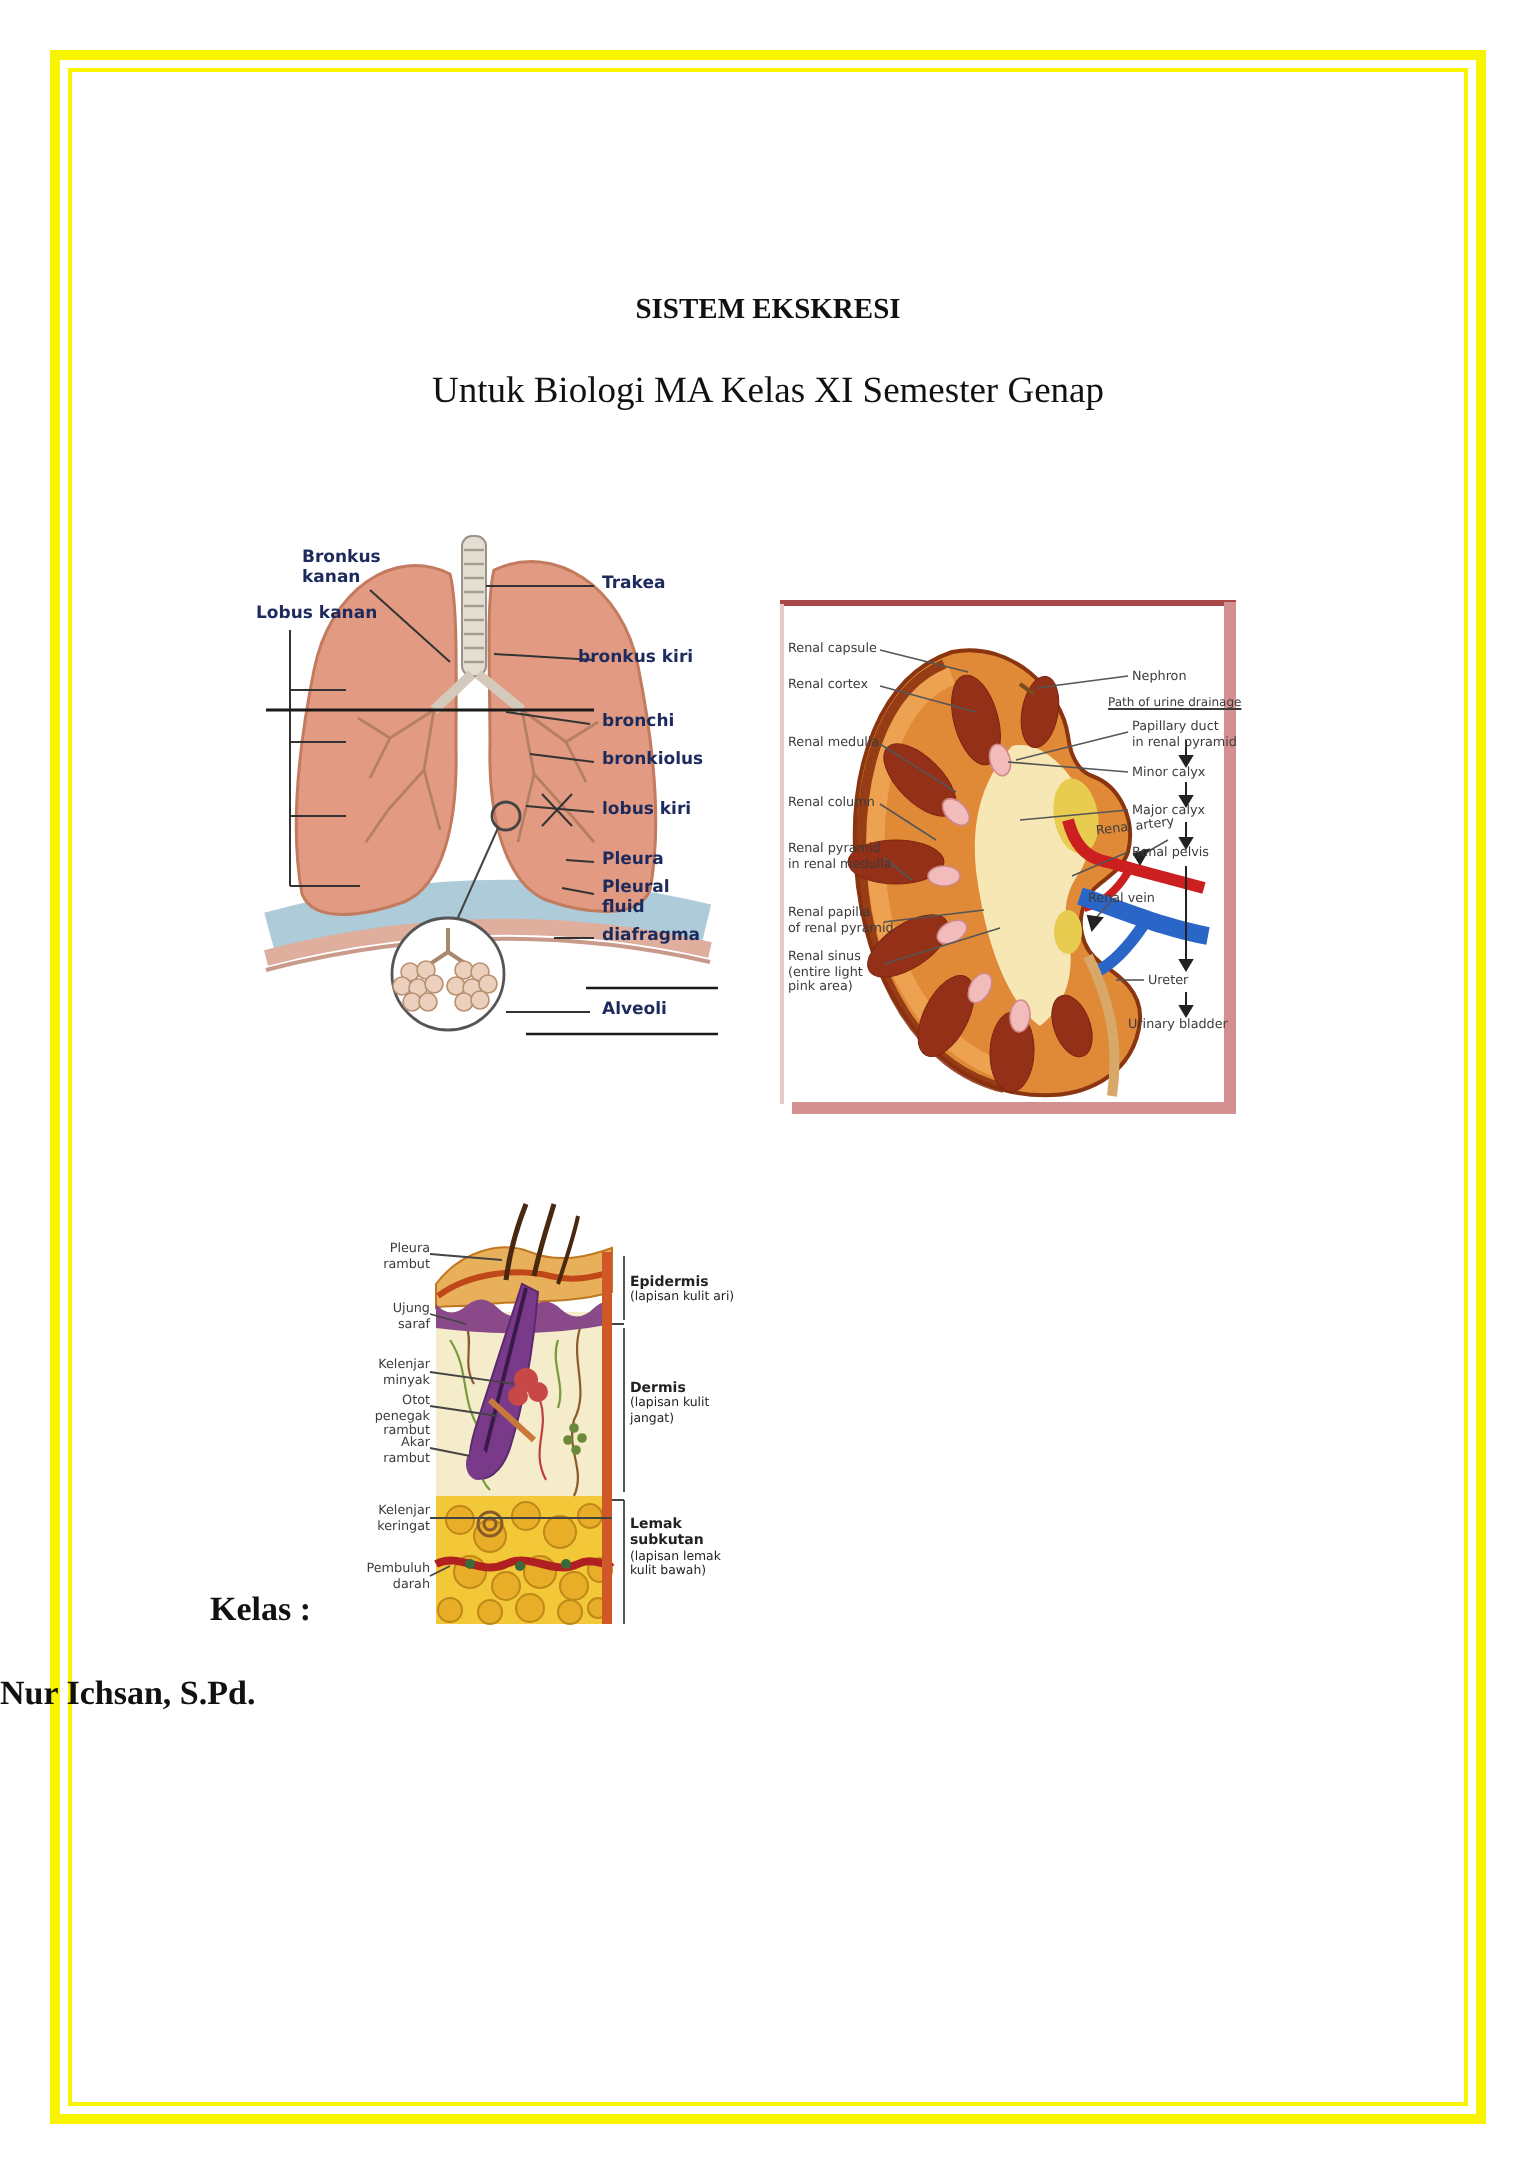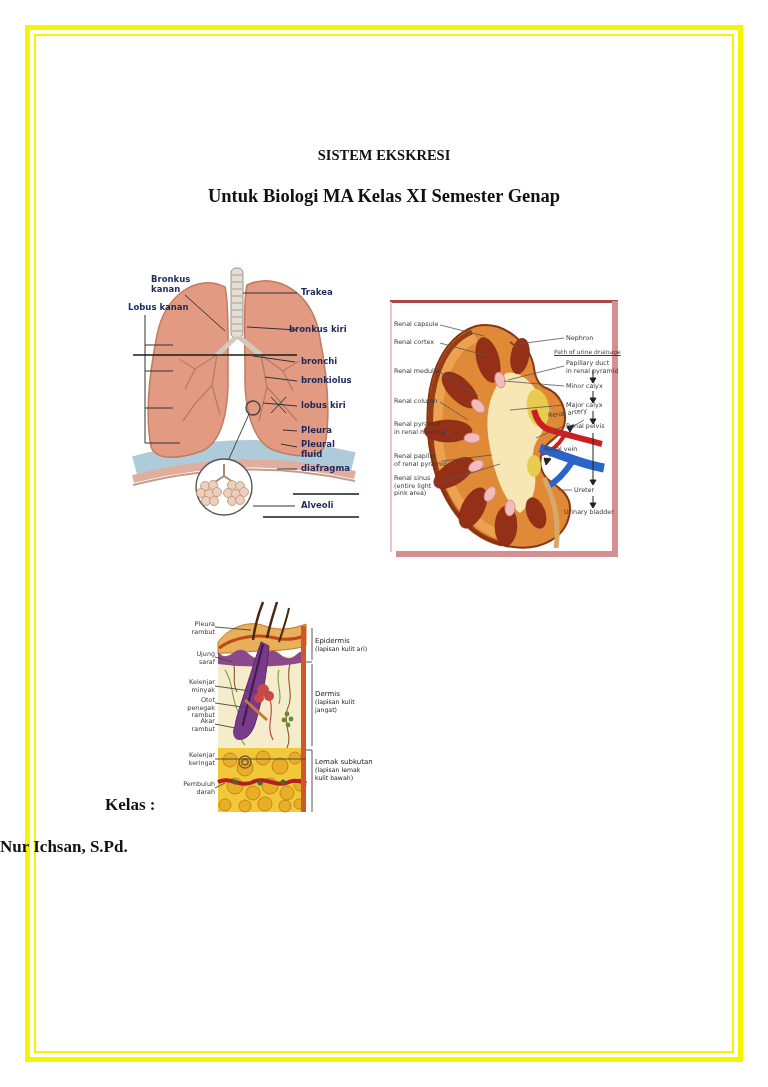--- a/index.html
+++ b/index.html
@@ -4,21 +4,21 @@
 <style>
   html,body{margin:0;padding:0;background:#ffffff;}
   .page{position:relative;width:768px;height:1087px;background:#fff;overflow:hidden;
         font-family:"Liberation Serif",serif;color:#111;}
   .border-outer{position:absolute;inset:25px;border:5px solid #f8f400;pointer-events:none;}
   .border-inner{position:absolute;inset:34px;border:2px solid #f8f400;pointer-events:none;}
   .title{position:absolute;top:95px;left:0;width:100%;text-align:center;
          font-size:27px;font-weight:bold;letter-spacing:.5px;margin:0;}
   .subtitle{position:absolute;top:147px;left:0;width:100%;text-align:center;
          font-size:14.5px;font-weight:bold;margin:0;}
-  .subheading{position:absolute;top:186px;left:0;width:100%;text-align:center;font-size:18.5px;font-weight:bold;}
+  .subheading{position:absolute;top:186px;left:0;width:100%;text-align:center;font-size:18.5px;}
   .author-label{position:absolute;left:105px;top:795px;font-size:17px;font-weight:bold;}
   .author-name{position:absolute;left:0;top:837px;width:100%;text-align:left;
          font-size:17px;font-weight:bold;}
   .diagram{position:absolute;}
   .diagram svg{position:absolute;left:0;top:0;}
   .lbl{position:absolute;font-family:"DejaVu Sans",sans-serif;line-height:1.18;
        white-space:pre-line;color:#3a3a3a;}
   
   .lungs{left:125px;top:263px;width:237px;height:277px;}
   .lungs .lbl{font-size:8.5px;font-weight:bold;color:#1c2a5e;}
@@ -26,21 +26,21 @@
   .kidney{left:388px;top:298px;width:233px;height:265px;}
   .kidney .lbl{font-size:6.4px;color:#3c3c3c;}
   .kidney .lbl.u{text-decoration:underline;font-size:6px;white-space:nowrap;}
   .kidney .lbl.slant{transform:rotate(-7deg);}
   
   .skin{left:175px;top:600px;width:200px;height:218px;}
   .skin .lbl{font-size:6.4px;color:#3c3c3c;}
   .skin .lbl.left{width:40px;text-align:right;left:0;}
   .skin .rlbl{position:absolute;left:140px;width:58px;font-family:"DejaVu Sans",sans-serif;
        line-height:1.2;color:#222;}
-  .skin .rlbl .name{display:block;font-size:7px;font-weight:normal;}
+  .skin .rlbl .name{display:block;font-size:7px;font-weight:bold;}
   .skin .rlbl .sub{display:block;font-size:6.2px;}
 </style>
 </head>
 <body>
 
 <div class="page">
   <div class="border-outer"></div>
   <div class="border-inner"></div>
 
   <h2 class="subtitle">SISTEM EKSKRESI</h2>

